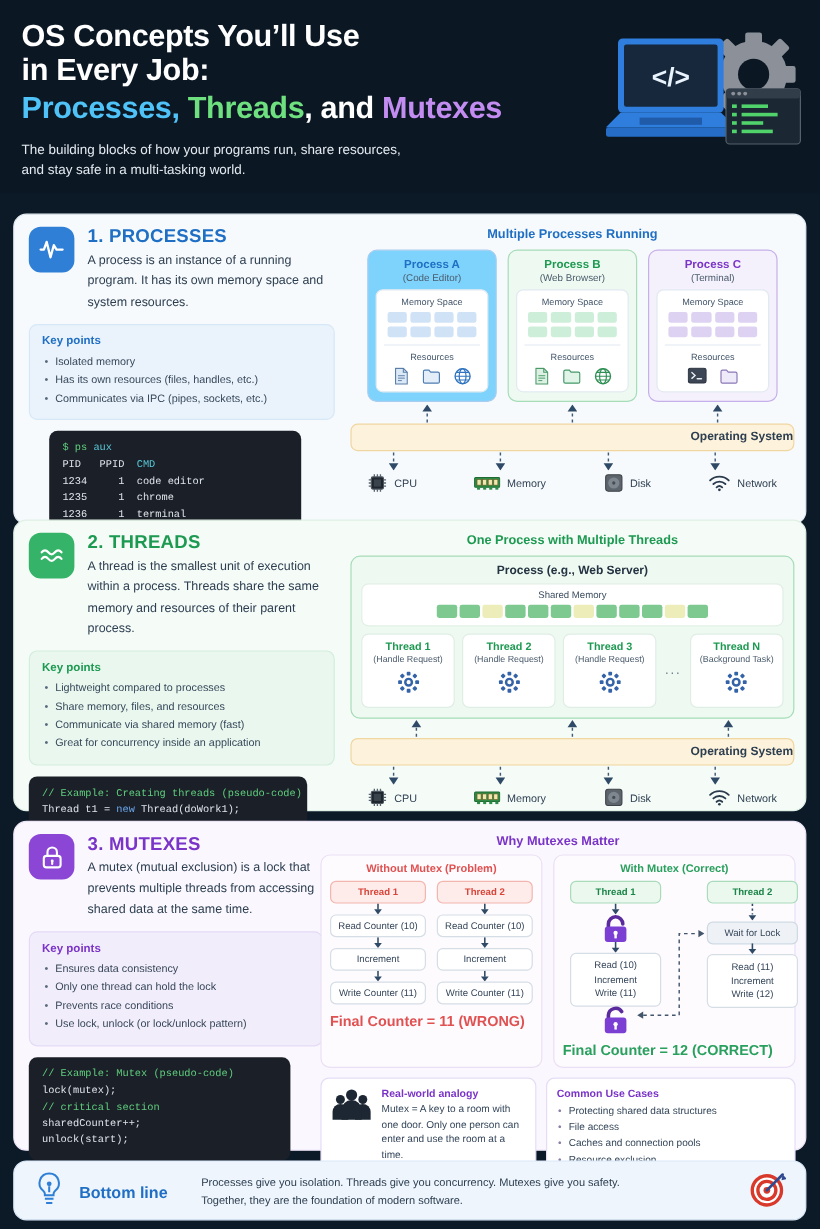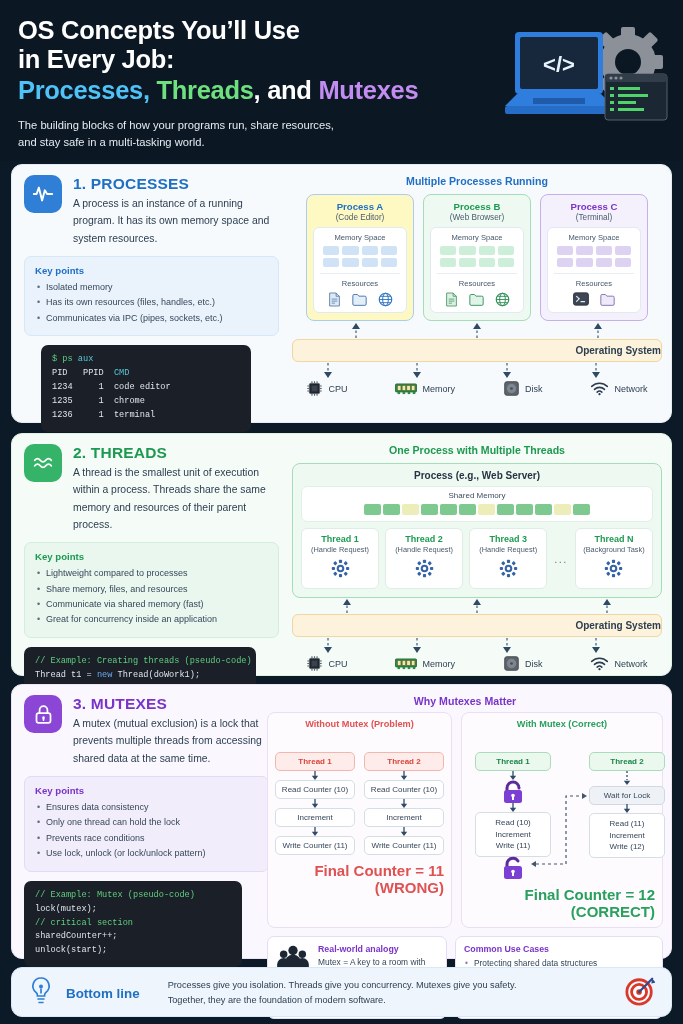--- a/index.html
+++ b/index.html
@@ -24,21 +24,21 @@
   .c-purple { color: #c38cf0; }
   .h-sub { margin-top: 11px; font-size: 11.2px; color: #e4eaf1; line-height: 1.52; }
 
   .hero { position: absolute; right: 8px; top: 22px; width: 180px; height: 118px; }
 
   
   .card {
     position: absolute; left: 11px; width: 661px;
     background: #f7fafc; border: 1px solid #e3ecf2; border-radius: 11px;
   }
-  #card-processes { top: 164px; height: 259px; text-decoration: underline; }
+  #card-processes { top: 178px; height: 259px; text-decoration: underline; }
   #card-threads  { top: 433px; height: 243px; background: #f5fbf7; border-color: #dff0e5; }
   #card-mutexes  { top: 684px; height: 275px; background: #faf8fe; border-color: #ebe4f7; }
   #card-bottom   { top: 967px; height: 50px; background: #eef5fd; border-color: #d9e8f8; }
 
   .left-col { position: absolute; left: 12px; top: 10px; width: 255px; }
   .right-col { position: absolute; left: 280px; top: 10px; width: 370px; }
 
   .sec-head { display: flex; gap: 11px; align-items: flex-start; }
   .sec-icon {
     width: 38px; height: 38px; border-radius: 10px; flex: 0 0 38px;
@@ -76,21 +76,21 @@
   .cm-teal { color: #58c8d8; }
   .cm-blue { color: #6aa8f0; }
 
   .diag-title { text-align: center; font-size: 10.6px; font-weight: bold; margin-bottom: 7px; }
 
   
   .proc-row { display: flex; gap: 9px; justify-content: center; }
   .proc {
     width: 108px; border-radius: 8px; padding: 6px 6px 7px 6px; border: 1.2px solid;
   }
-  .p-a { background: #fef9c3; border-color: #a9cdf0; }
+  .p-a { background: #7dd3fc; border-color: #a9cdf0; }
   .p-b { background: #eefaf1; border-color: #a6dcb8; }
   .p-c { background: #f4f0fc; border-color: #c6b0ea; }
   .proc-name { text-align: center; font-size: 9.6px; font-weight: bold; }
   .proc-sub { text-align: center; font-size: 8.2px; color: #4a5b6c; margin-top: 1px; }
   .proc-inner { background: #fff; border: 1px solid #e2eaf1; border-radius: 6px; margin-top: 5px; padding: 5px 4px 5px 4px; }
   .mem-label, .res-label { text-align: center; font-size: 7.6px; color: #43566a; }
   .mem-grid { display: grid; grid-template-columns: repeat(4, 1fr); gap: 3px; margin: 4px 5px 0 5px; }
   .mem-cell { height: 9px; border-radius: 2px; }
   .m-a { background: #cfe2f6; } .m-b { background: #cdeed8; } .m-c { background: #ded2f3; }
   .res-sep { border-top: 1px solid #e6edf3; margin: 6px 2px 5px 2px; }
@@ -116,31 +116,31 @@
   .thr-name { font-size: 9px; font-weight: bold; color: #1d9a51; }
   .thr-sub { font-size: 7.4px; color: #4a5b6c; margin-top: 1px; }
   .thr-gear { margin-top: 5px; }
   .thr-dots { display: flex; align-items: center; font-size: 11px; color: #6a7a8a; letter-spacing: 1.5px; padding: 0 1px; }
 
   
   .mx-row { display: flex; gap: 9px; }
   .mx-panel { border-radius: 8px; padding: 6px 7px 7px 7px; }
   .mx-bad { width: 185px; background: #fdfbfe; border: 1px solid #eadff5; }
   .mx-good { width: 214px; background: #fdfbfe; border: 1px solid #eadff5; }
-  .mx-title { text-align: center; font-size: 9.2px; font-weight: bold; margin-bottom: 23px; }
+  .mx-title { text-align: center; font-size: 9.2px; font-weight: bold; margin-bottom: 5px; }
   .mx-red { color: #e05252; } .mx-grn { color: #29a05d; }
   .cols2 { display: flex; gap: 9px; justify-content: center; }
   .chip { border-radius: 5px; font-size: 8px; text-align: center; padding: 4px 2px; }
   .chip-red { background: #fdecea; border: 1px solid #f3b6ae; color: #d9453a; font-weight: bold; }
   .chip-grn { background: #eaf8ee; border: 1px solid #aadcbb; color: #1d8549; font-weight: bold; }
   .chip-gray { background: #fff; border: 1px solid #d5dde5; color: #35465a; }
   .chip-blu { background: #eef2f7; border: 1px solid #cfd9e4; color: #35465a; }
   .stack { display: flex; flex-direction: column; align-items: center; width: 80px; }
   .vgap { height: 9px; display: flex; align-items: center; justify-content: center; }
-  .final { text-align: right; font-size: 15px; font-weight: bold; margin-top: 7px; }
+  .final { text-align: left; font-size: 12px; font-weight: bold; margin-top: 7px; }
 
   .mx-bot { display: flex; gap: 8px; margin-top: 8px; }
   .mx-box { border-radius: 7px; background: #fff; border: 1px solid #e6ddf5; padding: 7px 8px; }
   .an-box { width: 185px; display: flex; gap: 8px; }
   .uc-box { width: 214px; }
   .an-title, .uc-title { font-size: 8.8px; font-weight: bold; color: #7a34c8; }
   .an-text { font-size: 8.4px; color: #34465a; line-height: 1.5; margin-top: 2px; }
   .uc-list { list-style: none; margin-top: 3px; }
   .uc-list li { font-size: 8.4px; color: #34465a; line-height: 1.62; padding-left: 10px; position: relative; }
   .uc-list li:before { content: "•"; position: absolute; left: 1px; color: #8b7fa8; }

